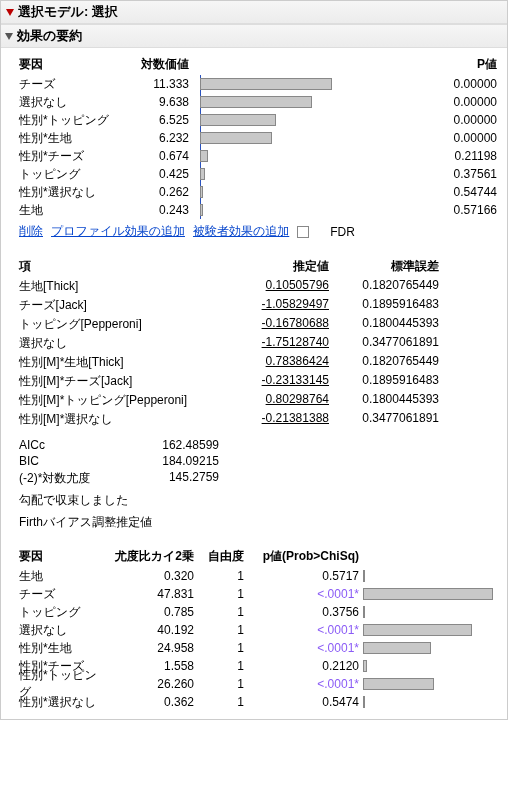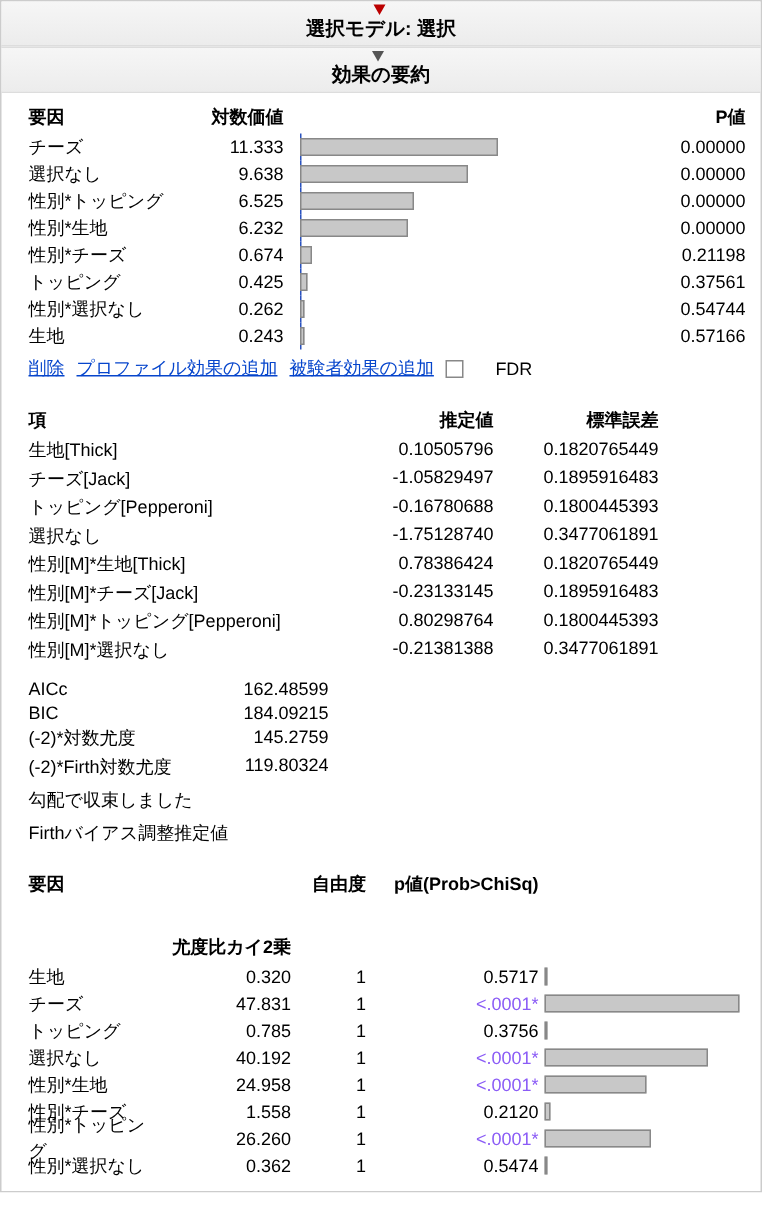--- a/index.html
+++ b/index.html
@@ -14,21 +14,20 @@
   .panel { border: 1px solid #ccc; }
   .section-header {
     display: flex;
     align-items: center;
     padding: 2px 4px;
     background: linear-gradient(#f6f6f6,#ececec);
     border-top: 1px solid #ddd;
     border-bottom: 1px solid #ddd;
     font-weight: bold;
     font-size: 13px;
-    flex-direction: column;
   }
   .section-header.top { border-top: none; }
   .disclosure {
     width: 0; height: 0;
     border-left: 4px solid transparent;
     border-right: 4px solid transparent;
     border-top: 7px solid #555;
     margin-right: 4px;
   }
   .disclosure.red { border-top-color: #b00; margin-left:1px;}
@@ -49,30 +48,30 @@
   .links-row { padding:4px 0 2px 0; display:flex; align-items:center; gap:8px;}
   .link { color:#0645cc; text-decoration:underline; cursor:pointer; }
   .checkbox-wrap { display:flex; align-items:center; gap:21px;}
   .cb { width:12px; height:12px; border:1px solid #888; background:#fff; display:inline-block;}
   .pe-header { display:flex; font-weight:bold; padding:2px 0;}
   .pe-header .p1 { width:210px;}
   .pe-header .p2 { width:100px; text-align:right;}
   .pe-header .p3 { width:110px; text-align:right;}
   .pe-row { display:flex; padding:1px 0;}
   .pe-row .p1 { width:210px;}
-  .pe-row .p2 { width:100px; text-align:right;}
+  .pe-row .p2 { width:100px; text-align:right;text-decoration:underline;}
   .pe-row .p3 { width:110px; text-align:right;}
   .stats-block { padding-top:8px;}
   .sb-row { display:flex; padding:1px 0;}
   .sb-row .s1 { width:120px;}
   .sb-row .s2 { width:80px; text-align:right;}
   .note { padding:4px 0 1px 0;}
   .lr-header { display:flex; font-weight:bold; padding:2px 0;}
   .lr-header .l1 { width:90px;}
-  .lr-header .l2 { width:85px; text-align:right;margin-top:42px;}
+  .lr-header .l2 { width:85px; text-align:right;}
   .lr-header .l3 { width:50px; text-align:right;}
   .lr-header .l4 { width:115px; text-align:right;}
   .lr-header .l5 { flex:1;}
   .lr-row { display:flex; align-items:center; height:18px;}
   .lr-row .l1 { width:90px;}
   .lr-row .l2 { width:85px; text-align:right;}
   .lr-row .l3 { width:50px; text-align:right;}
   .lr-row .l4 { width:115px; text-align:right;}
   .lr-row .l5 { flex:1; position:relative; height:14px;}
   .sig { color:#8b5cf6;}
@@ -253,24 +252,20 @@
           <div class="s2">162.48599</div>
         </div>
         <div class="sb-row">
           <div class="s1">BIC</div>
           <div class="s2">184.09215</div>
         </div>
         <div class="sb-row">
           <div class="s1">(-2)*対数尤度</div>
           <div class="s2">145.2759</div>
         </div>
-        <div class="sb-row">
-          <div class="s1">(-2)*Firth対数尤度</div>
-          <div class="s2">119.80324</div>
-        </div>
       </div>
     <div id="notes">
         <div class="note">勾配で収束しました</div>
         <div class="note">Firthバイアス調整推定値</div>
       </div>
   </div>
 
   <div class="content">
     <div class="lr-header">
       <div class="l1">要因</div>

